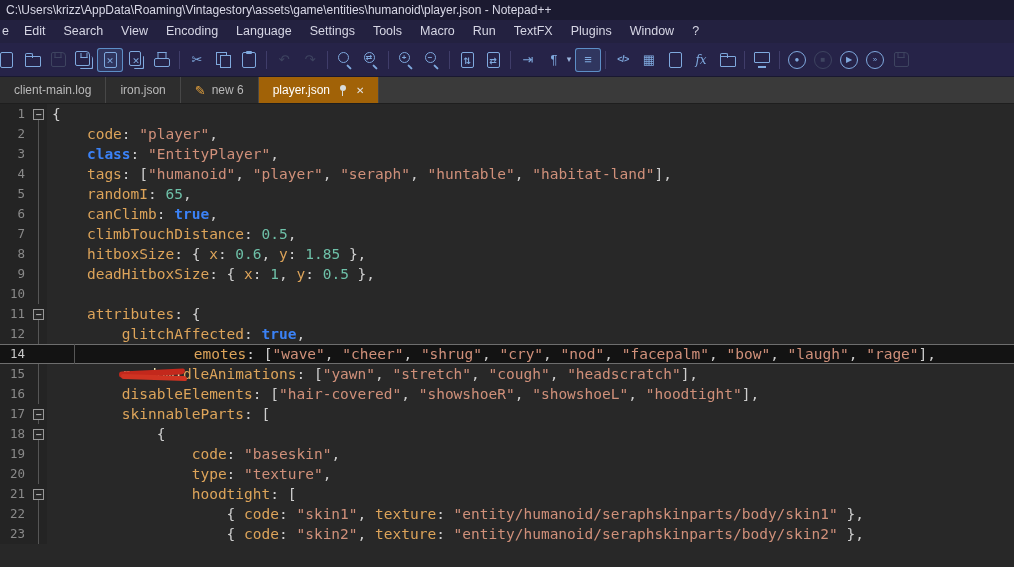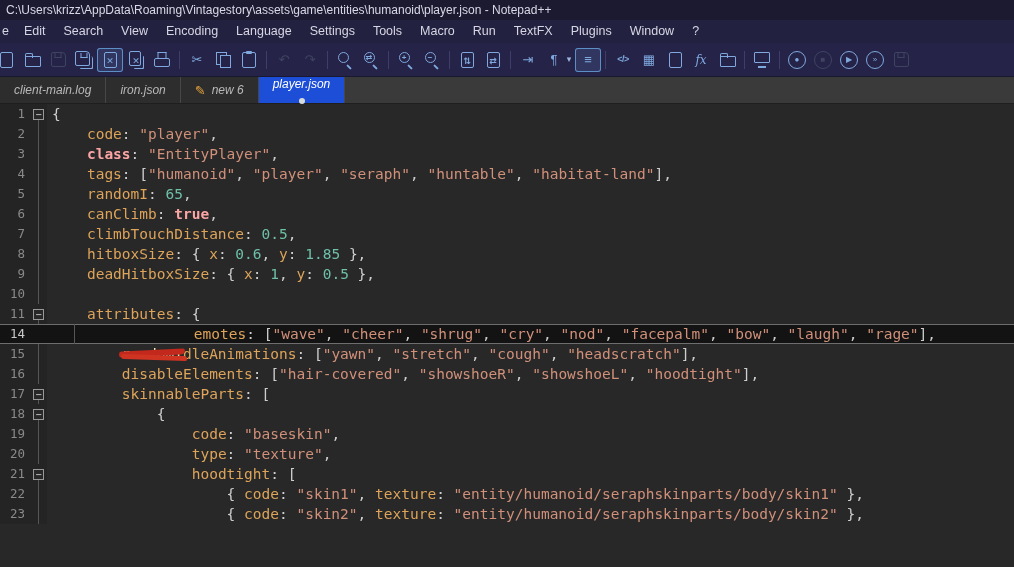--- a/index.html
+++ b/index.html
@@ -84,23 +84,22 @@
     background: #3a3a3a;
     border-bottom: 1px solid #1e1e1e;
     display: flex; align-items: stretch;
   }
   .tab {
     display: flex; align-items: center; gap: 6px;
     padding: 0 14px;
     background: #2d2d2d; color: #b9b9b9;
     font-size: 12px; border-right: 1px solid #474747;
     white-space: nowrap;
-    font-style: italic;
-  }
-  .tab.active { background: #1d4ed8; color: #ffffff; flex-direction: column; }
+  }
+  .tab.active { background: #a16207; color: #ffffff; }
   .pencil { color: #e8a33d; font-size: 13px; }
   .tab-close { font-size: 10px; color: #e2e2e2; margin-left: 3px; }
   .pin-icon { width: 9px; height: 12px; position: relative; display: inline-block; margin-left: 2px; }
   .pin-icon::before { content:""; position:absolute; width: 6px; height: 6px; border-radius: 50%; background: #d8dcda; left: 1.5px; top: 0.5px; }
   .pin-icon::after { content:""; position:absolute; width: 1.5px; height: 5px; background: #d8dcda; left: 3.8px; top: 6.5px; }
 
   
   .editor {
     flex: 1 1 auto; overflow: hidden;
     background: #282828;
@@ -123,21 +122,21 @@
     color: #cfcfcf; font-size: 10px; line-height: 9px; text-align: center;
   }
   .code { white-space: pre; padding-left: 5px; }
 
   .row.current { background: #131313; box-shadow: inset 0 1px 0 #6e6e6e, inset 0 -1px 0 #6e6e6e; gap: 36px; }
   .row.current .ln, .row.current .fold { background: transparent; }
   .row.current .ln { color: #c8c8c8; }
 
   .tok-p { color: #cfcfcf; }
   .tok-k { color: #dda45a; }
-  .tok-w { color: #fca5a5; font-weight: bold; }
+  .tok-w { color: #3b82f6; font-weight: bold; }
   .tok-s { color: #d0907a; }
   .tok-n { color: #6ec0a8; }
   .tok-sc { position: relative; color: #fef9c3; }
   .tok-sc::before { content:""; position:absolute; left: -3px; right: -2px; top: 4px; height: 6px; background: #c3281c; border-radius: 6px 4px 8px 5px; transform: rotate(-3deg); }
   .tok-sc::after { content:""; position:absolute; left: -1px; right: -4px; top: 9px; height: 5px; background: #cf3322; border-radius: 5px 8px 4px 7px; transform: rotate(2deg); }
 </style>
 </head>
 <body>
 
 <div class="app">
@@ -316,20 +315,25 @@
           <span class="ln">10</span>
           <span class="fold f-line"></span>
         </div>
         <div class="row">
           <span class="ln">11</span>
           <span class="fold f-box">
             <span class="fold-box">−</span>
           </span>
           <span class="code"><span class="tok-p">    </span><span class="tok-k">attributes</span><span class="tok-p">: {</span></span>
         </div>
+        <div class="row">
+          <span class="ln">12</span>
+          <span class="fold f-line"></span>
+          <span class="code"><span class="tok-p">        </span><span class="tok-k">glitchAffected</span><span class="tok-p">: </span><span class="tok-w">true</span><span class="tok-p">,</span></span>
+        </div>
         <div class="row current">
           <span class="ln">14</span>
           <span class="fold f-line"></span>
           <span class="code"><span class="tok-p">        </span><span class="tok-k">emotes</span><span class="tok-p">: [</span><span class="tok-s">"wave"</span><span class="tok-p">, </span><span class="tok-s">"cheer"</span><span class="tok-p">, </span><span class="tok-s">"shrug"</span><span class="tok-p">, </span><span class="tok-s">"cry"</span><span class="tok-p">, </span><span class="tok-s">"nod"</span><span class="tok-p">, </span><span class="tok-s">"facepalm"</span><span class="tok-p">, </span><span class="tok-s">"bow"</span><span class="tok-p">, </span><span class="tok-s">"laugh"</span><span class="tok-p">, </span><span class="tok-s">"rage"</span><span class="tok-p">],</span></span>
         </div>
         <div class="row">
           <span class="ln">15</span>
           <span class="fold f-line"></span>
           <span class="code"><span class="tok-p">        </span><span class="tok-sc">randomI</span><span class="tok-k">dleAnimations</span><span class="tok-p">: [</span><span class="tok-s">"yawn"</span><span class="tok-p">, </span><span class="tok-s">"stretch"</span><span class="tok-p">, </span><span class="tok-s">"cough"</span><span class="tok-p">, </span><span class="tok-s">"headscratch"</span><span class="tok-p">],</span></span>
         </div>

